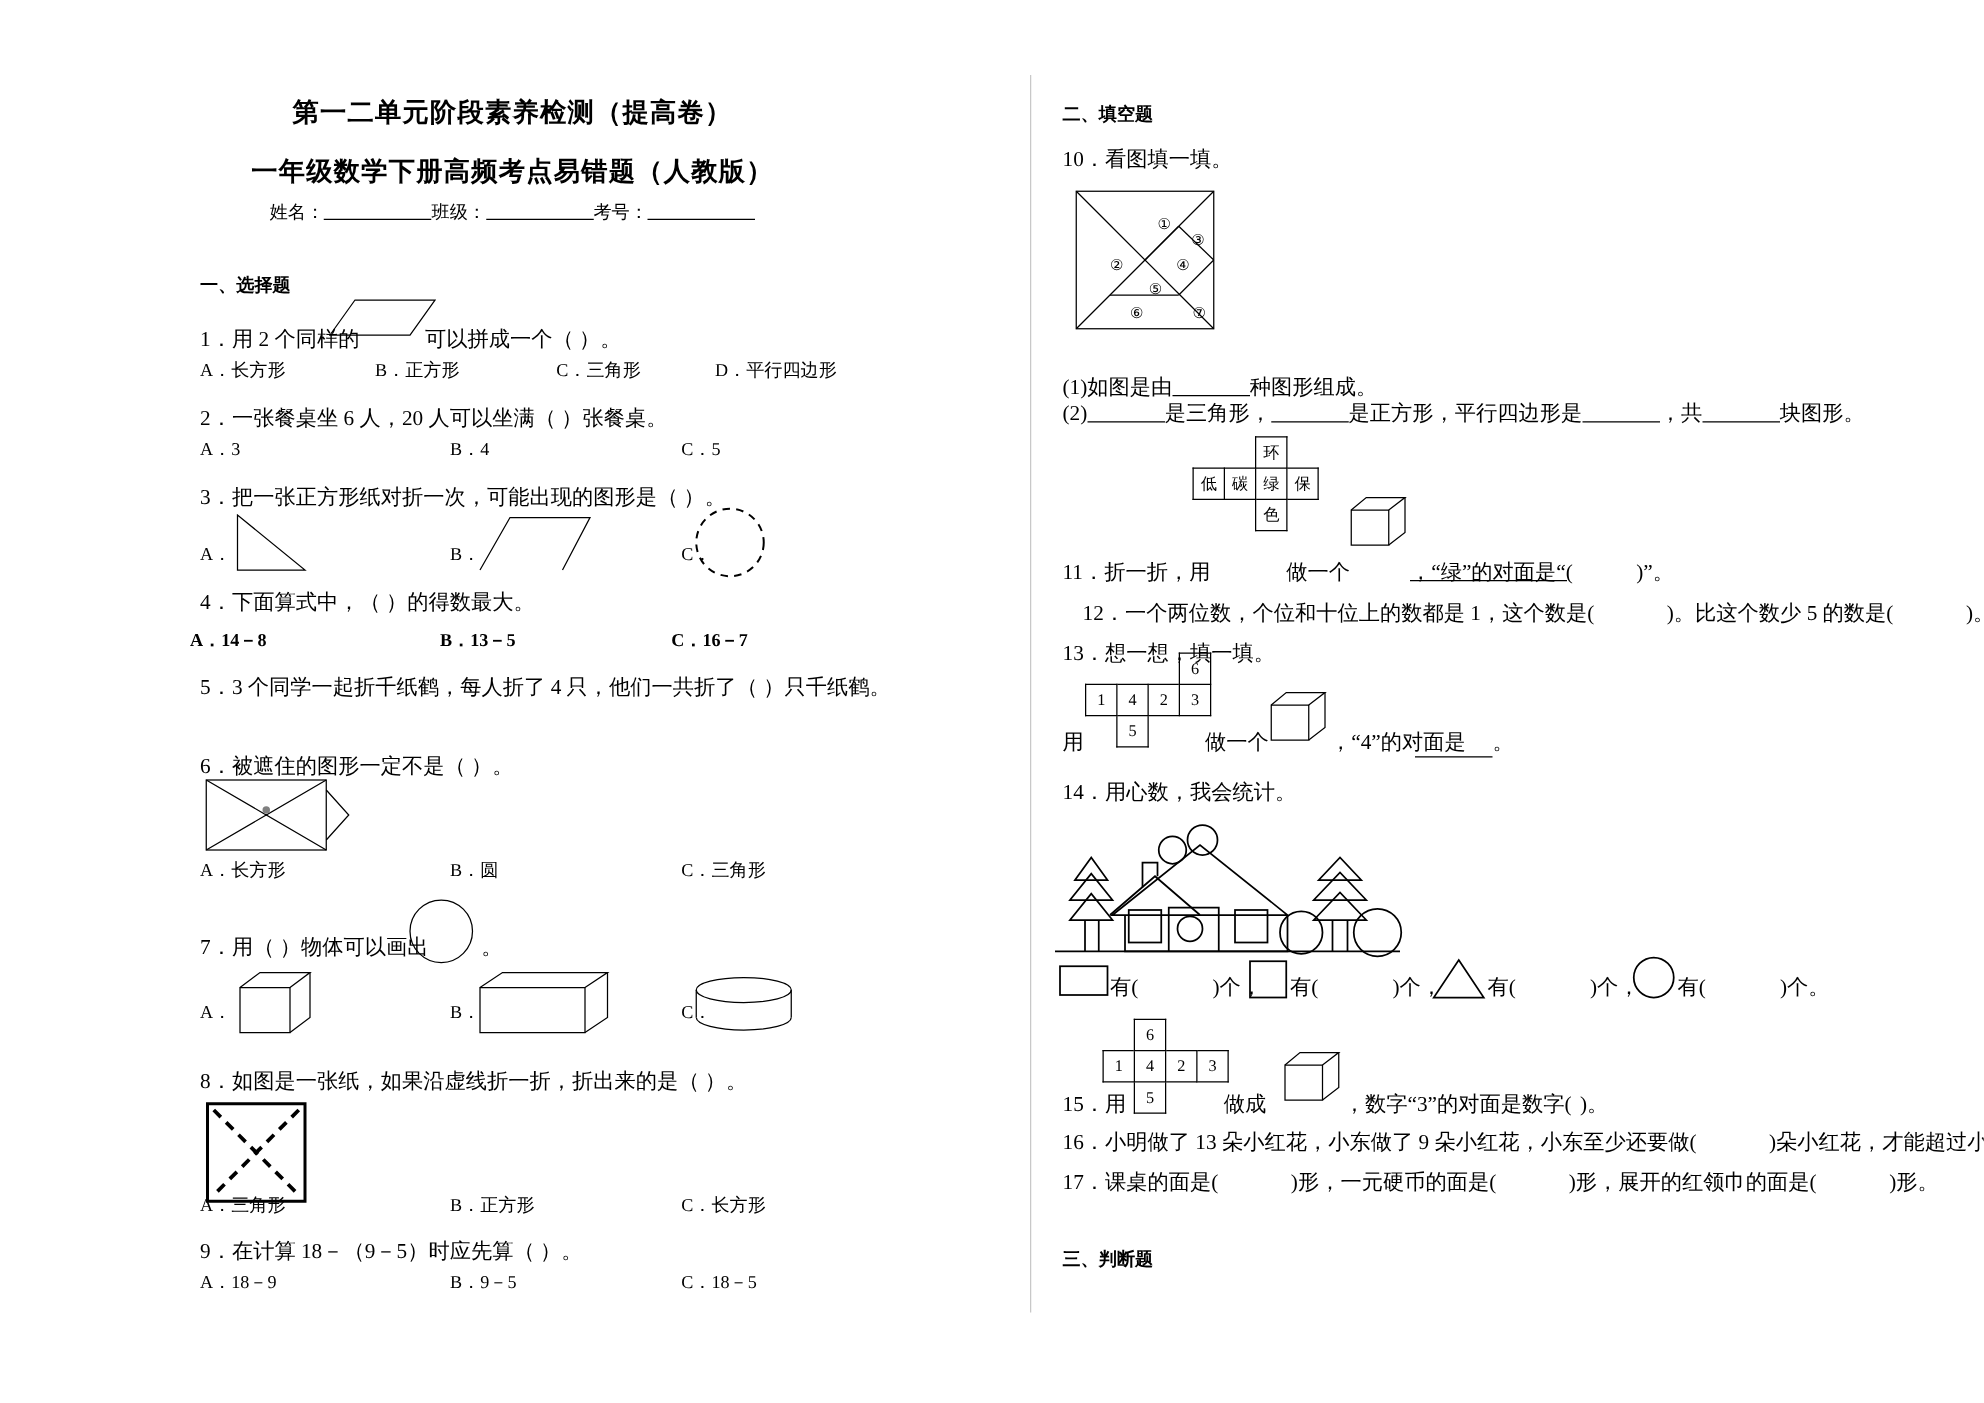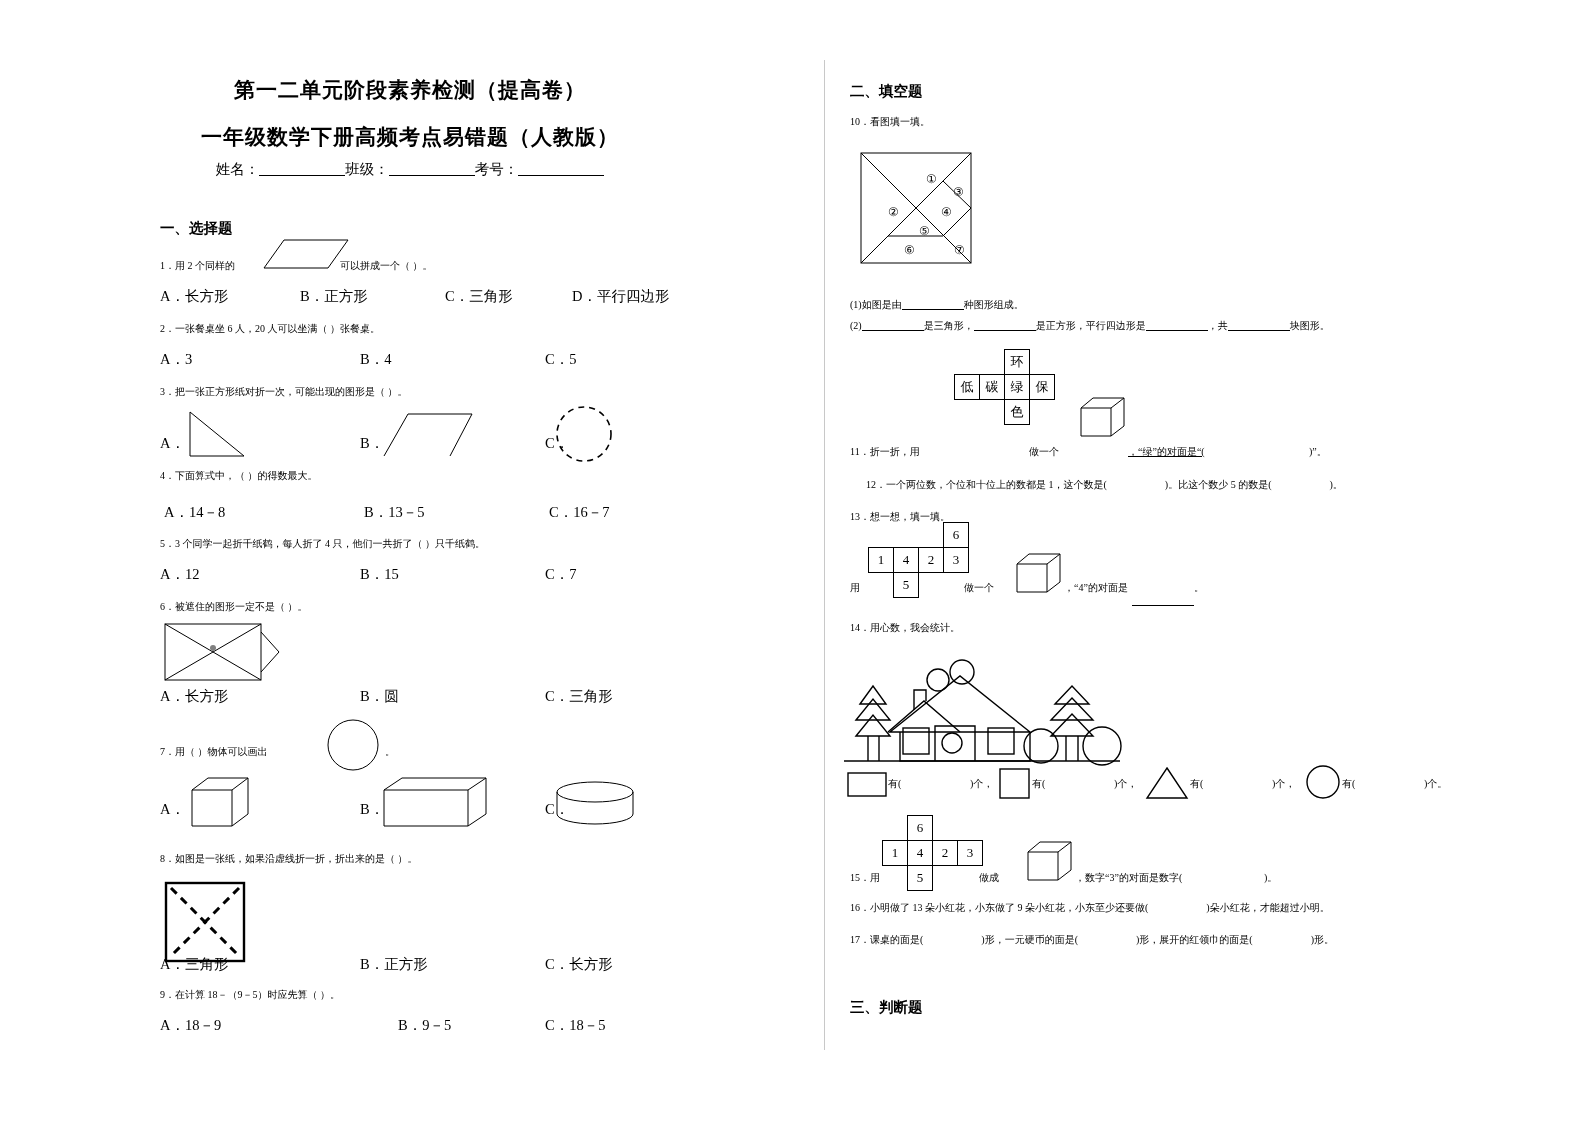--- a/index.html
+++ b/index.html
@@ -19,21 +19,21 @@
 
   
   .title1{position:absolute;left:0;top:76px;width:820px;text-align:center;
           font-size:21px;font-weight:bold;letter-spacing:1px;}
   .title2{position:absolute;left:0;top:123px;width:820px;text-align:center;
           font-size:21px;font-weight:bold;letter-spacing:1px;}
   .idline{position:absolute;left:0;top:160px;width:820px;text-align:center;font-size:14.5px;}
   .idline .fill{display:inline-block;border-bottom:1px solid #000;width:86px;height:14px;vertical-align:-2px;}
 
   .sec-head{font-size:14.5px;font-weight:bold;}
-  .qtext{font-size:10px;line-height:1.6;}
+  .qtext{font-size:17px;line-height:1.6;}
   .opt-row{font-size:14.5px;position:relative;height:26px;}
   .opt{position:absolute;top:0;white-space:nowrap;}
 
   .blank{display:inline-block;border-bottom:1px solid #000;width:62px;height:13px;vertical-align:-2px;}
   .paren{display:inline-block;width:58px;}
 
   .abs{position:absolute;}
 
   
   svg{display:block;overflow:visible;}
@@ -111,33 +111,28 @@
     </div>
     <div class="abs" style="left:554px;top:405px;">
       <svg width="60" height="58" viewBox="0 0 60 58">
           <circle class="dashThin" cx="30" cy="29" r="27"></circle>
         </svg>
     </div>
 
     <div class="abs qtext" style="left:160px;top:468px;">
       <span>4．</span><span>下面算式中，（   ）的得数最大。</span>
     </div>
-    <div class="abs opt-row" style="left:164px;top:503px;width:520px;">
+    <div class="abs opt-row" style="left:152px;top:503px;width:520px;font-weight:bold;">
       <span class="opt" style="left:0;">A．14－8</span>
       <span class="opt" style="left:200px;">B．13－5</span>
       <span class="opt" style="left:385px;">C．16－7</span>
     </div>
 
     <div class="abs qtext" style="left:160px;top:536px;">
       <span>5．</span><span>3 个同学一起折千纸鹤，每人折了 4 只，他们一共折了（   ）只千纸鹤。</span>
-    </div>
-    <div class="abs opt-row" style="left:160px;top:565px;width:520px;">
-      <span class="opt" style="left:0;">A．12</span>
-      <span class="opt" style="left:200px;">B．15</span>
-      <span class="opt" style="left:385px;">C．7</span>
     </div>
 
     <div class="abs qtext" style="left:160px;top:599px;">
       <span>6．</span><span>被遮住的图形一定不是（   ）。</span>
     </div>
     <div class="abs" style="left:163px;top:620px;">
       <svg width="120" height="62" viewBox="0 0 120 62">
         <rect class="strokeThin" x="2" y="4" width="96" height="56"></rect>
         <path class="strokeThin" d="M2 4 L50 32 L98 4"></path>
         <path class="strokeThin" d="M2 60 L50 32 L98 60"></path>
@@ -202,21 +197,21 @@
       <span class="opt" style="left:0;">A．三角形</span>
       <span class="opt" style="left:200px;">B．正方形</span>
       <span class="opt" style="left:385px;">C．长方形</span>
     </div>
 
     <div class="abs qtext" style="left:160px;top:987px;">
       <span>9．</span><span>在计算 18－（9－5）时应先算（   ）。</span>
     </div>
     <div class="abs opt-row" style="left:160px;top:1016px;width:520px;">
       <span class="opt" style="left:0;">A．18－9</span>
-      <span class="opt" style="left:200px;margin-left:38px;">B．9－5</span>
+      <span class="opt" style="left:200px;">B．9－5</span>
       <span class="opt" style="left:385px;">C．18－5</span>
     </div>
   </div>
 
   <div class="col col-right">
 
     <div class="abs sec-head" style="left:24px;top:82px;">二、填空题</div>
 
     <div class="abs qtext" style="left:24px;top:114px;">
       <span>10．</span><span>看图填一填。</span>

